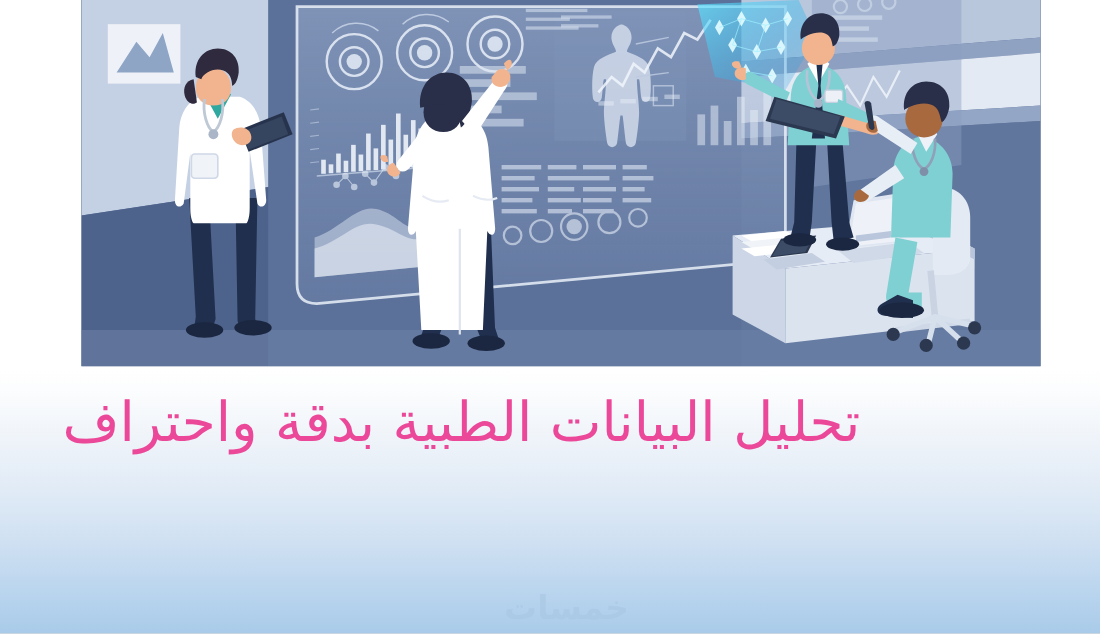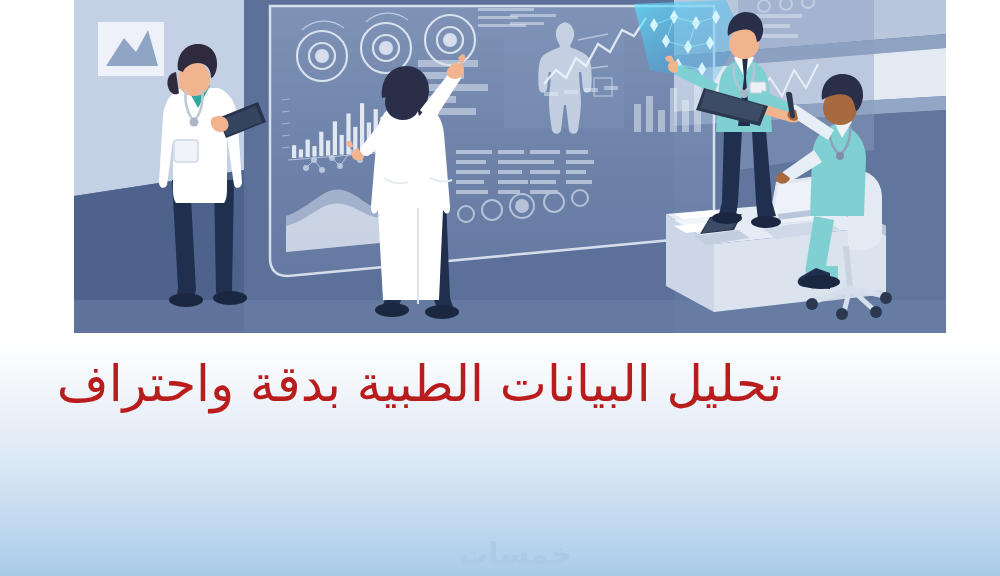--- a/index.html
+++ b/index.html
@@ -23,21 +23,21 @@
     overflow:hidden;background:#5c7199;
   }
   .ill-svg{position:absolute;left:0;top:0;width:872px;height:333px;display:block;}
 
   
   .headline{
     position:absolute;left:0;top:352px;width:839px;
     text-align:center;direction:rtl;
     font-family:"DejaVu Sans","Liberation Sans",sans-serif;
     font-size:50px;line-height:64px;font-weight:400;
-    color:#b91c1c;white-space:nowrap;
+    color:#ec4899;white-space:nowrap;
   }
 
   
   .logo-row{position:absolute;left:0;top:450px;width:1000px;height:126px;}
 
   
   .watermark{
     position:absolute;left:430px;top:534px;width:170px;height:40px;
     direction:rtl;text-align:center;
     font-size:30px;line-height:40px;font-weight:700;

